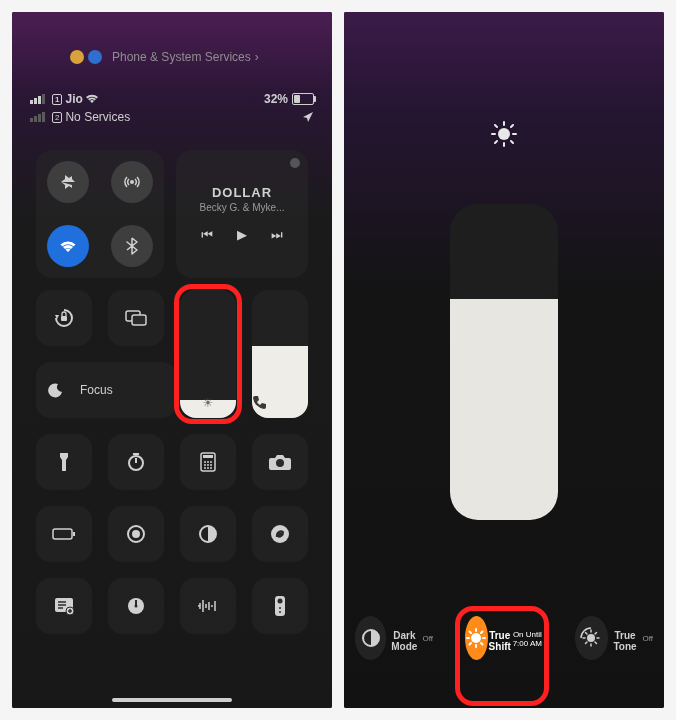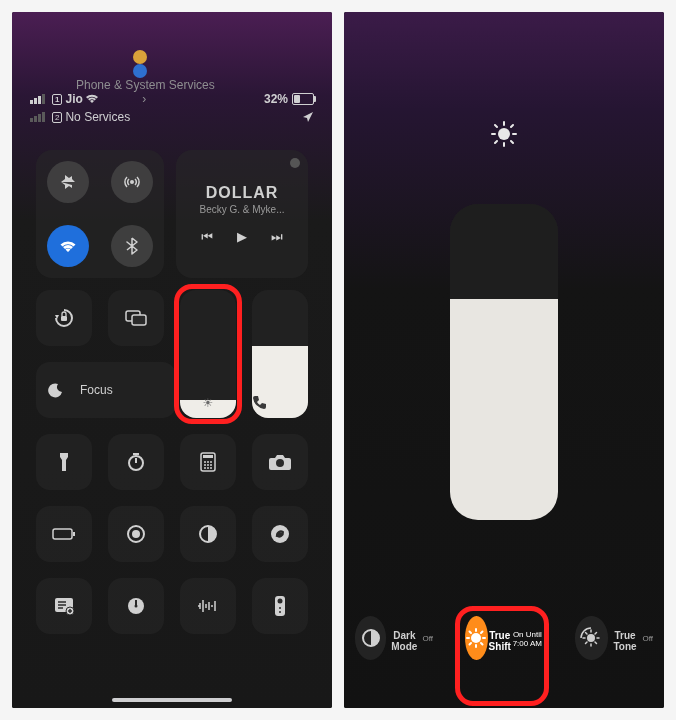--- a/index.html
+++ b/index.html
@@ -4,21 +4,21 @@
 <style>
 html,body{margin:0;padding:0;background:#f5f5f5;font-family:-apple-system,Helvetica,Arial,sans-serif;}
 .canvas{width:676px;height:720px;position:relative;}
 .phone{position:absolute;top:12px;width:320px;height:696px;border-radius:2px;overflow:hidden;background:#000;}
 .phone.left{left:12px;}
 .phone.right{left:344px;}
 .bg{position:absolute;inset:0;background:linear-gradient(180deg,#4b1e53 0%,#2a1635 12%, #1a1a1a 30%, #181818 100%);}
 .bg-blur{position:absolute;inset:0;background:linear-gradient(180deg,#3b1b48 0%,#251532 14%, #141414 40%, #121212 100%);filter:blur(0px);}
 .status-row{position:absolute;top:80px;left:18px;right:18px;display:flex;align-items:center;color:#cfcfd1;font-size:12px;font-weight:600;}
 .status-row2{position:absolute;top:98px;left:18px;right:18px;display:flex;align-items:center;color:#cfcfd1;font-size:12px;}
-.breadcrumb{position:absolute;top:38px;left:58px;display:flex;align-items:center;color:#8e8e90;font-size:12px;flex-direction:column;}
+.breadcrumb{position:absolute;top:38px;left:58px;display:flex;align-items:center;color:#8e8e90;font-size:12px;}
 .dot{width:14px;height:14px;border-radius:50%;margin-right:4px;display:inline-block;}
 .dot.y{background:#d9a23a;}
 .dot.b{background:#2e6fcf;}
 .sigbars{display:inline-flex;align-items:flex-end;gap:1px;margin-right:4px;}
 .sigbars span{width:3px;background:#cfcfd1;display:inline-block;}
 .sigbars span:nth-child(1){height:4px;}
 .sigbars span:nth-child(2){height:6px;}
 .sigbars span:nth-child(3){height:8px;}
 .sigbars span:nth-child(4){height:10px;background:#5a5a5a;}
 .sim{border:1px solid #cfcfd1;font-size:8px;padding:0 2px;margin:0 3px;border-radius:2px;}
@@ -27,21 +27,21 @@
 .batt-body{width:20px;height:10px;border:1px solid #cfcfd1;border-radius:2px;margin-left:4px;position:relative;}
 .batt-body::after{content:'';position:absolute;right:-3px;top:2px;width:2px;height:6px;background:#cfcfd1;border-radius:0 1px 1px 0;}
 .batt-fill{position:absolute;left:1px;top:1px;bottom:1px;width:32%;background:#cfcfd1;border-radius:1px;}
 .loc-arrow{margin-left:auto;color:#cfcfd1;}
 .cc{position:absolute;top:138px;left:24px;right:24px;bottom:10px;}
 .card{background:rgba(40,40,40,0.55);border-radius:16px;position:absolute;}
 .conn{left:0;top:0;width:128px;height:128px;display:grid;grid-template-columns:1fr 1fr;grid-template-rows:1fr 1fr;}
 .conn .circ{width:42px;height:42px;border-radius:50%;background:rgba(70,70,70,0.8);margin:auto;display:flex;align-items:center;justify-content:center;color:#e8e8e8;}
 .conn .circ.active{background:#1f6fdc;}
 .media{left:140px;top:0;width:132px;height:128px;display:flex;flex-direction:column;align-items:center;justify-content:center;color:#d0d0d0;}
-.media .title{font-size:16px;font-weight:700;letter-spacing:1px;}
+.media .title{font-size:13px;font-weight:700;letter-spacing:1px;}
 .media .sub{font-size:10px;color:#9a9a9a;margin-top:2px;}
 .media .controls{display:flex;gap:24px;margin-top:14px;font-size:13px;}
 .airplay-dot{position:absolute;top:8px;right:8px;width:10px;height:10px;border-radius:50%;background:#555;}
 .tile{width:56px;height:56px;border-radius:14px;background:rgba(40,40,40,0.55);display:flex;align-items:center;justify-content:center;color:#d0d0d0;position:absolute;}
 .focus{left:0;top:212px;width:128px;height:56px;border-radius:14px;background:rgba(40,40,40,0.55);display:flex;align-items:center;color:#d0d0d0;padding-left:12px;position:absolute;gap:16px;font-size:12px;}
 .slider{position:absolute;width:56px;height:128px;border-radius:16px;background:rgba(40,40,40,0.55);overflow:hidden;}
 .slider .fill{position:absolute;left:0;right:0;bottom:0;background:#efede8;}
 .brightness-fill{height:14%;}
 .volume-fill{height:56%;}
 .slider .icon{position:absolute;left:0;right:0;bottom:8px;text-align:center;color:#6a6a6a;font-size:12px;}

